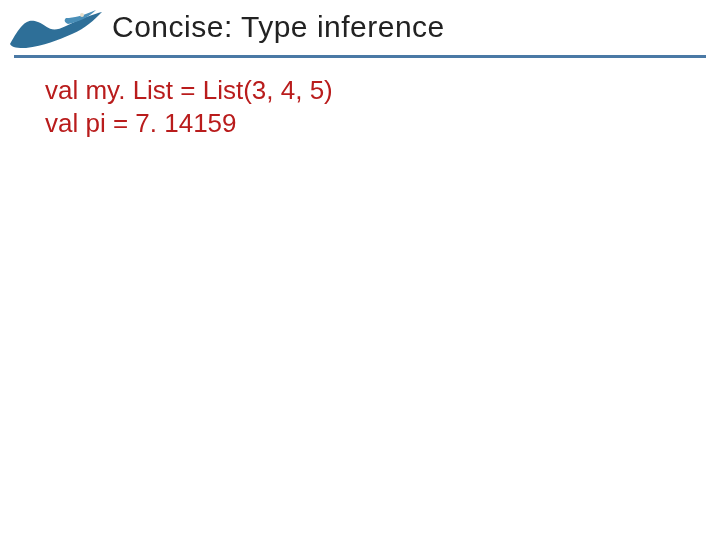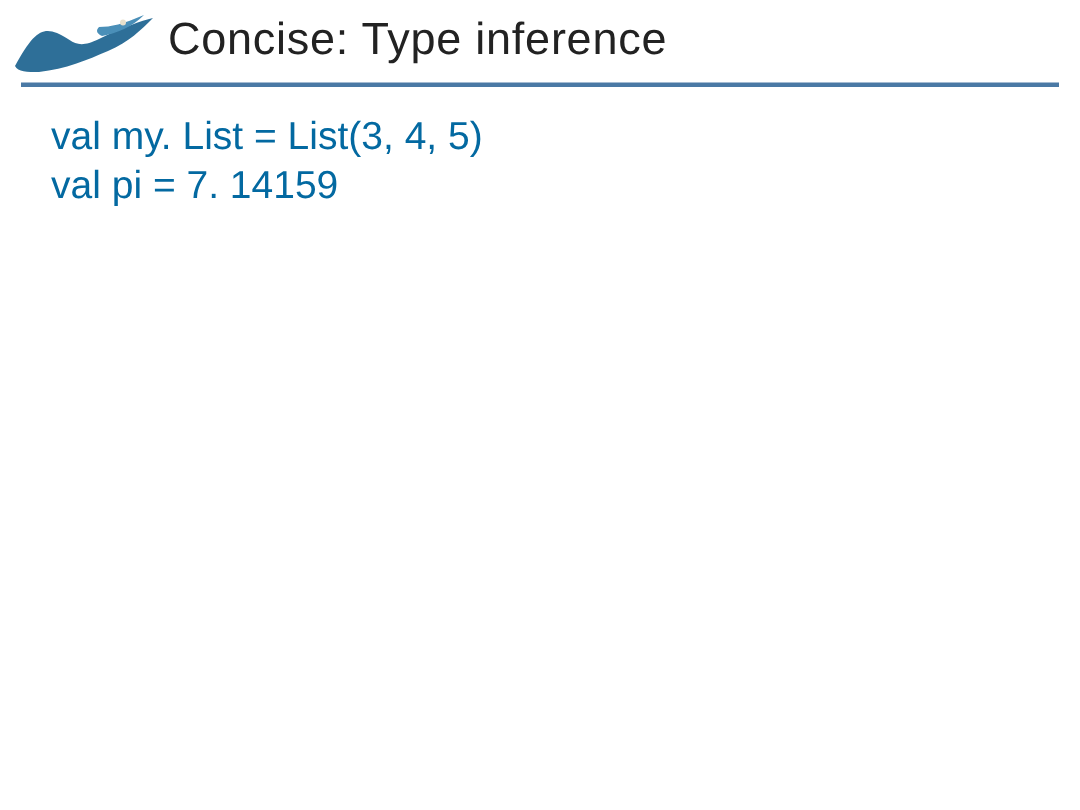--- a/index.html
+++ b/index.html
@@ -1,21 +1,21 @@
 <!DOCTYPE html>
 <html><head>
   <meta charset="utf-8">
   <style>
     * { margin: 0; padding: 0; box-sizing: border-box; }
     html, body { width: 720px; height: 540px; background: #fff; font-family: Arial, Helvetica, sans-serif; }
     .slide { position: relative; width: 592px; height: 540px; }
     .logo { position: absolute; left: 8px; top: 4px; width: 96px; height: 48px; }
     .title { position: absolute; left: 112px; top: 10px; font-size: 30px; color: #222; letter-spacing: 0.5px; }
     .hr { position: absolute; left: 14px; top: 55px; width: 692px; height: 3px; background: #4a79a5; }
-    .body { position: absolute; left: 34px; top: 74px; font-size: 26px; color: #0369a1; line-height: 1.25; }
+    .body { position: absolute; left: 45px; top: 74px; font-size: 26px; color: #b91c1c; line-height: 1.25; }
     .body .line { white-space: pre; }
   </style>
 </head>
 <body>
 
 <div class="slide">
   <svg class="logo" viewBox="0 0 96 48">
     <path d="M2 40 C 14 18, 20 14, 30 18 C 40 22, 42 30, 58 22 C 74 14, 86 10, 94 8 C 86 16, 78 24, 64 30 C 50 36, 36 42, 18 44 C 10 44, 4 44, 2 40 Z" fill="#2e6f98"></path>
     <path d="M58 14 C 66 14, 74 12, 88 6 C 80 14, 70 18, 60 20 C 56 18, 56 16, 58 14 Z" fill="#4a8fb8"></path>
     <circle cx="74" cy="11" r="2" fill="#e8e0cc"></circle>

